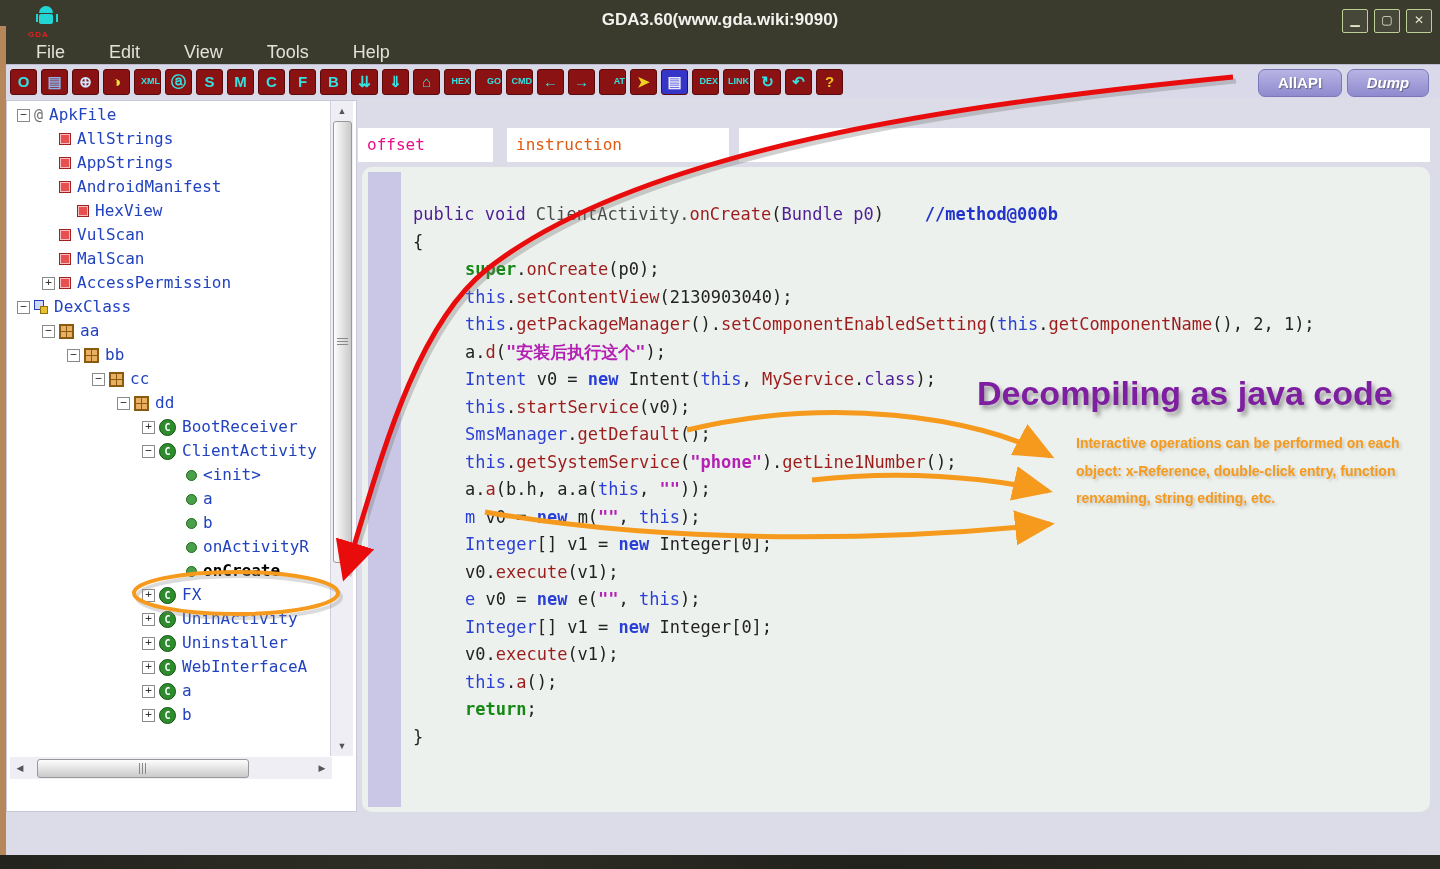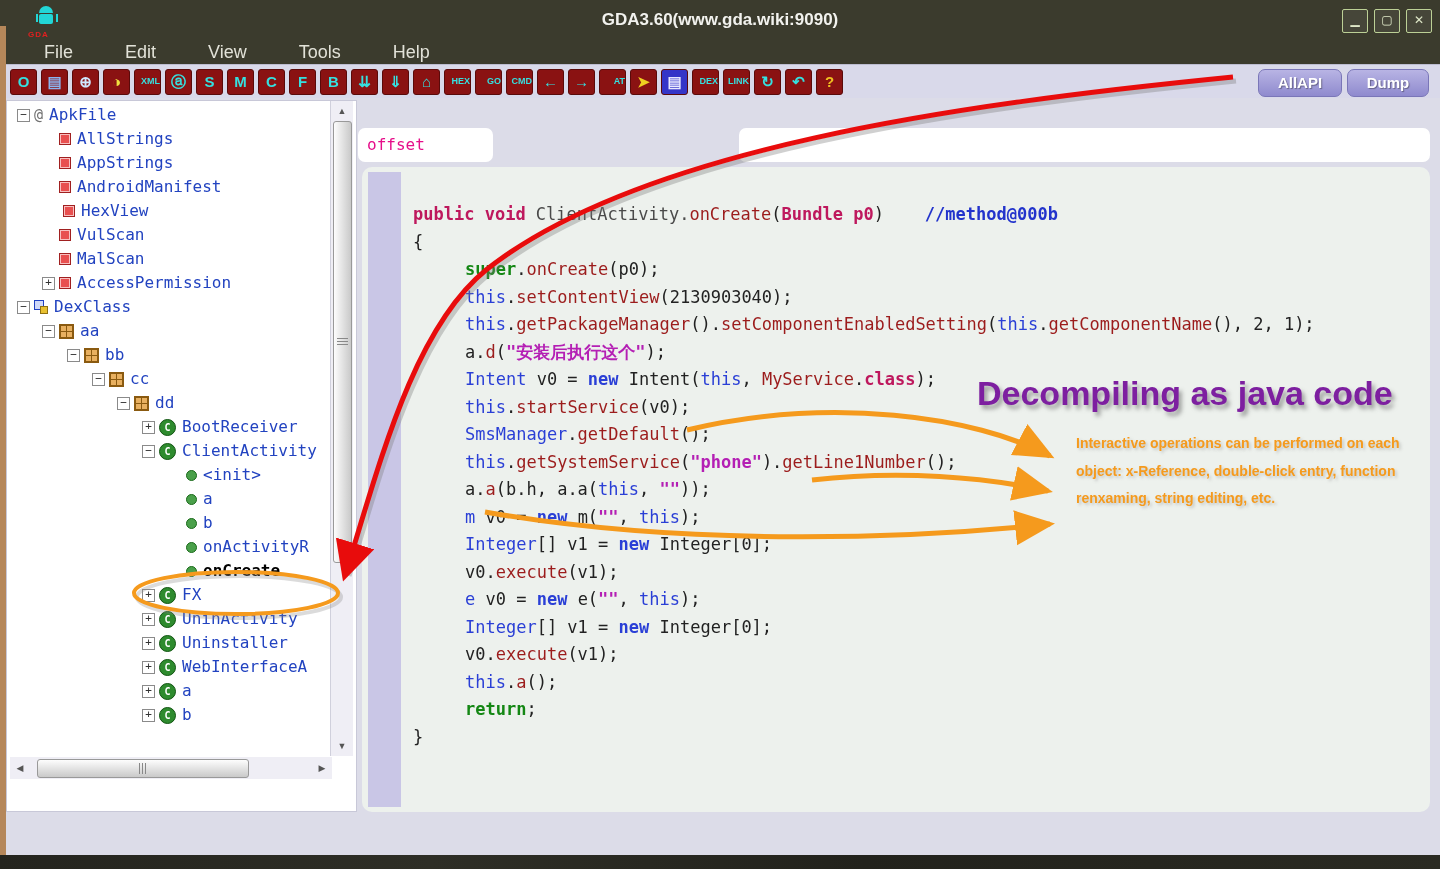--- a/index.html
+++ b/index.html
@@ -12,34 +12,34 @@
   .robot-body{position:absolute;left:3px;top:8px;width:14px;height:10px;background:#22d6d6;border-radius:2px;}
   .robot-armL{position:absolute;left:0;top:8px;width:2px;height:8px;background:#22d6d6;}
   .robot-armR{position:absolute;right:0;top:8px;width:2px;height:8px;background:#22d6d6;}
   #app-icon-label{position:absolute;left:28px;top:30px;font-size:8px;font-weight:bold;color:#e02020;letter-spacing:1px;}
   #window-title{position:absolute;left:0;top:0;width:1440px;height:40px;line-height:40px;text-align:center;
        color:#f2f2ee;font-size:17px;font-weight:bold;}
   #win-controls{position:absolute;right:8px;top:9px;display:flex;gap:6px;}
   .win-btn{width:24px;height:22px;border:1px solid #bcd096;border-radius:2px;color:#dfe8c8;
        font-size:12px;line-height:20px;text-align:center;background:rgba(255,255,255,.06);}
   #menubar{position:absolute;left:0;top:40px;width:1440px;height:24px;background:#3b3b2d;display:flex;align-items:center;}
-  .menu-item{color:#e2e2d8;font-size:18px;margin-left:16px;padding:0 18px;}
+  .menu-item{color:#e2e2d8;font-size:18px;margin-left:8px;padding:0 18px;}
   .menu-item:first-child{padding-left:28px;}
   
   #toolbar{position:absolute;left:0;top:64px;width:1440px;height:33px;background:#d9d9ea;border-top:1px solid #bcbcd0;}
   #tb-icons{position:absolute;left:10px;top:4px;display:flex;}
   .tb-btn{width:25px;height:24px;margin-right:4px;background:#8a1212;border:1px solid #5a0a0a;border-radius:3px;
        color:#35e0e0;font-size:15px;font-weight:bold;line-height:23px;text-align:center;
        font-family:"Liberation Sans",sans-serif;overflow:hidden;}
   .tb-small{font-size:9px;letter-spacing:0;text-align:right;}
   .pill-btn{position:absolute;top:4px;height:26px;border:1px solid #7a76b8;border-radius:7px;
        background:linear-gradient(180deg,#b8b4e4,#8f8ace);color:#fff;font-weight:bold;font-size:15px;
        text-align:center;line-height:25px;text-shadow:1px 1px 1px #66628a;}
   #entry-btn{left:1258px;width:82px;}
-  #dump-btn{left:1347px;width:80px;}
+  #dump-btn{left:1347px;width:80px;font-style:italic;}
   
   #left-panel{position:absolute;left:6px;top:100px;width:351px;height:712px;background:#fff;border:1px solid #c8c8d8;box-sizing:border-box;}
   #tree{position:absolute;left:0;top:2px;width:324px;height:653px;overflow:hidden;
        font-family:"DejaVu Sans Mono","Liberation Mono",monospace;font-size:16px;color:#2243c0;}
   .tree-row{height:24px;line-height:24px;white-space:nowrap;display:flex;align-items:center;}
   .tree-row.bold .tree-label{color:#000;font-weight:bold;}
   .tree-label{margin-left:6px;}
   .expand-box{flex:0 0 auto;width:11px;height:11px;border:1px solid #8a8a8a;background:#fff;color:#333;
        font-size:11px;line-height:9px;text-align:center;margin-right:4px;font-family:"DejaVu Sans Mono",monospace;}
   .expand-spacer{flex:0 0 auto;width:17px;}
@@ -65,32 +65,32 @@
        background:linear-gradient(90deg,#fdfdfd,#c9c9c9);}
   #vthumb::after{content:"";position:absolute;left:3px;right:3px;top:50%;height:9px;margin-top:-4px;
        background:repeating-linear-gradient(180deg,#888 0 1px,transparent 1px 3px);}
   #hthumb{position:absolute;left:27px;top:2px;width:210px;height:17px;border:1px solid #999;border-radius:3px;
        background:linear-gradient(180deg,#fdfdfd,#c9c9c9);}
   #hthumb::after{content:"";position:absolute;top:3px;bottom:3px;left:50%;width:9px;margin-left:-4px;
        background:repeating-linear-gradient(90deg,#888 0 1px,transparent 1px 3px);}
   
   #green-bar{position:absolute;left:358px;top:97px;width:1072px;height:26px;background:#178a08;
        border-bottom:1px solid #0d5c04;color:#fff;font-size:15px;font-weight:bold;line-height:26px;padding-left:5px;box-sizing:border-box;}
-  .hd-box{position:absolute;top:128px;height:34px;background:#fff;border-radius:7px;
+  .hd-box{position:absolute;top:128px;height:34px;background:#fff;border-radius:0;
        font-family:"DejaVu Sans Mono","Liberation Mono",monospace;font-size:16px;line-height:34px;padding-left:9px;box-sizing:border-box;}
   #hd-offset{left:358px;width:135px;color:#e60e8a;}
   #hd-instruction{left:507px;width:222px;color:#e05a10;}
   #hd-empty{left:739px;width:691px;}
   #code-area{position:absolute;left:362px;top:167px;width:1068px;height:645px;background:#edf1ed;border-radius:10px;}
   #gutter{position:absolute;left:6px;top:5px;width:33px;height:635px;background:#c9c6e6;}
   #code{position:absolute;left:0;top:34px;width:1068px;
        font-family:"DejaVu Sans Mono","Liberation Mono",monospace;font-size:17px;line-height:27.5px;white-space:pre;color:#222;}
   .code-line.ind0{padding-left:51px;}
   .code-line.ind1{padding-left:103px;}
-  .c-kw{color:#be185d;font-weight:bold;}
+  .c-kw{color:#4c1d95;font-weight:normal;}
   .c-new{color:#2a3fd6;font-weight:bold;}
   .c-type{color:#2a3fd6;}
   .c-this{color:#2a3fd6;}
   .c-m{color:#9c1c1c;}
   .c-str{color:#b41fb4;font-weight:bold;}
   .c-cmt{color:#2233cc;font-weight:bold;}
   .c-p{color:#222;}
   .c-gray{color:#4a4a4a;}
   .c-grn{color:#148714;font-weight:bold;}
   
@@ -183,21 +183,21 @@
         <div class="tree-row" style="padding-left: 35px;">
           <span class="expand-spacer"></span>
           <span class="ti ti-redsq"></span>
           <span class="tree-label">AppStrings</span>
         </div>
         <div class="tree-row" style="padding-left: 35px;">
           <span class="expand-spacer"></span>
           <span class="ti ti-redsq"></span>
           <span class="tree-label">AndroidManifest</span>
         </div>
-        <div class="tree-row" style="padding-left: 39px;">
+        <div class="tree-row" style="padding-left: 53px;">
           <span class="expand-spacer"></span>
           <span class="ti ti-redsq"></span>
           <span class="tree-label">HexView</span>
         </div>
         <div class="tree-row" style="padding-left: 35px;">
           <span class="expand-spacer"></span>
           <span class="ti ti-redsq"></span>
           <span class="tree-label">VulScan</span>
         </div>
         <div class="tree-row" style="padding-left: 35px;">
@@ -307,20 +307,21 @@
       <div id="vs-down" class="sb-btn">▼</div>
     </div>
     <div id="tree-hscroll">
       <div id="hs-left" class="sb-btn">◀</div>
       <div id="hthumb"></div>
       <div id="hs-right" class="sb-btn">▶</div>
     </div>
   </div>
 
   <div id="hd-offset" class="hd-box">offset</div>
+  <div id="hd-instruction" class="hd-box">instruction</div>
   <div id="hd-empty" class="hd-box"></div>
 
   <div id="code-area">
     <div id="gutter"></div>
     <div id="code"><div class="code-line ind0"><span class="c-kw">public</span><span class="c-p"> </span><span class="c-kw">void</span><span class="c-gray"> ClientActivity.</span><span class="c-m">onCreate</span><span class="c-p">(</span><span class="c-kw">Bundle p0</span><span class="c-p">)    </span><span class="c-cmt">//method@000b</span></div><div class="code-line ind0"><span class="c-p">{</span></div><div class="code-line ind1"><span class="c-grn">super</span><span class="c-p">.</span><span class="c-m">onCreate</span><span class="c-p">(p0);</span></div><div class="code-line ind1"><span class="c-this">this</span><span class="c-p">.</span><span class="c-m">setContentView</span><span class="c-p">(2130903040);</span></div><div class="code-line ind1"><span class="c-this">this</span><span class="c-p">.</span><span class="c-m">getPackageManager</span><span class="c-p">().</span><span class="c-m">setComponentEnabledSetting</span><span class="c-p">(</span><span class="c-this">this</span><span class="c-p">.</span><span class="c-m">getComponentName</span><span class="c-p">(), 2, 1);</span></div><div class="code-line ind1"><span class="c-p">a.</span><span class="c-m">d</span><span class="c-p">(</span><span class="c-str">"安装后执行这个"</span><span class="c-p">);</span></div><div class="code-line ind1"><span class="c-type">Intent</span><span class="c-p"> v0 = </span><span class="c-new">new</span><span class="c-p"> Intent(</span><span class="c-this">this</span><span class="c-p">, </span><span class="c-m">MyService</span><span class="c-p">.</span><span class="c-kw">class</span><span class="c-p">);</span></div><div class="code-line ind1"><span class="c-this">this</span><span class="c-p">.</span><span class="c-m">startService</span><span class="c-p">(v0);</span></div><div class="code-line ind1"><span class="c-type">SmsManager</span><span class="c-p">.</span><span class="c-m">getDefault</span><span class="c-p">();</span></div><div class="code-line ind1"><span class="c-this">this</span><span class="c-p">.</span><span class="c-m">getSystemService</span><span class="c-p">(</span><span class="c-str">"phone"</span><span class="c-p">).</span><span class="c-m">getLine1Number</span><span class="c-p">();</span></div><div class="code-line ind1"><span class="c-p">a.</span><span class="c-m">a</span><span class="c-p">(b.h, a.a(</span><span class="c-this">this</span><span class="c-p">, </span><span class="c-str">""</span><span class="c-p">));</span></div><div class="code-line ind1"><span class="c-type">m</span><span class="c-p"> v0 = </span><span class="c-new">new</span><span class="c-p"> m(</span><span class="c-str">""</span><span class="c-p">, </span><span class="c-this">this</span><span class="c-p">);</span></div><div class="code-line ind1"><span class="c-type">Integer</span><span class="c-p">[] v1 = </span><span class="c-new">new</span><span class="c-p"> Integer[0];</span></div><div class="code-line ind1"><span class="c-p">v0.</span><span class="c-m">execute</span><span class="c-p">(v1);</span></div><div class="code-line ind1"><span class="c-type">e</span><span class="c-p"> v0 = </span><span class="c-new">new</span><span class="c-p"> e(</span><span class="c-str">""</span><span class="c-p">, </span><span class="c-this">this</span><span class="c-p">);</span></div><div class="code-line ind1"><span class="c-type">Integer</span><span class="c-p">[] v1 = </span><span class="c-new">new</span><span class="c-p"> Integer[0];</span></div><div class="code-line ind1"><span class="c-p">v0.</span><span class="c-m">execute</span><span class="c-p">(v1);</span></div><div class="code-line ind1"><span class="c-this">this</span><span class="c-p">.</span><span class="c-m">a</span><span class="c-p">();</span></div><div class="code-line ind1"><span class="c-grn">return</span><span class="c-p">;</span></div><div class="code-line ind0"><span class="c-p">}</span></div></div>
   </div>
 
   <div id="decompile-note">Decompiling as java code</div>
   <div id="interactive-note">Interactive operations can be performed on each object: x-Reference, double-click entry, function renxaming, string editing, etc.</div>
 

